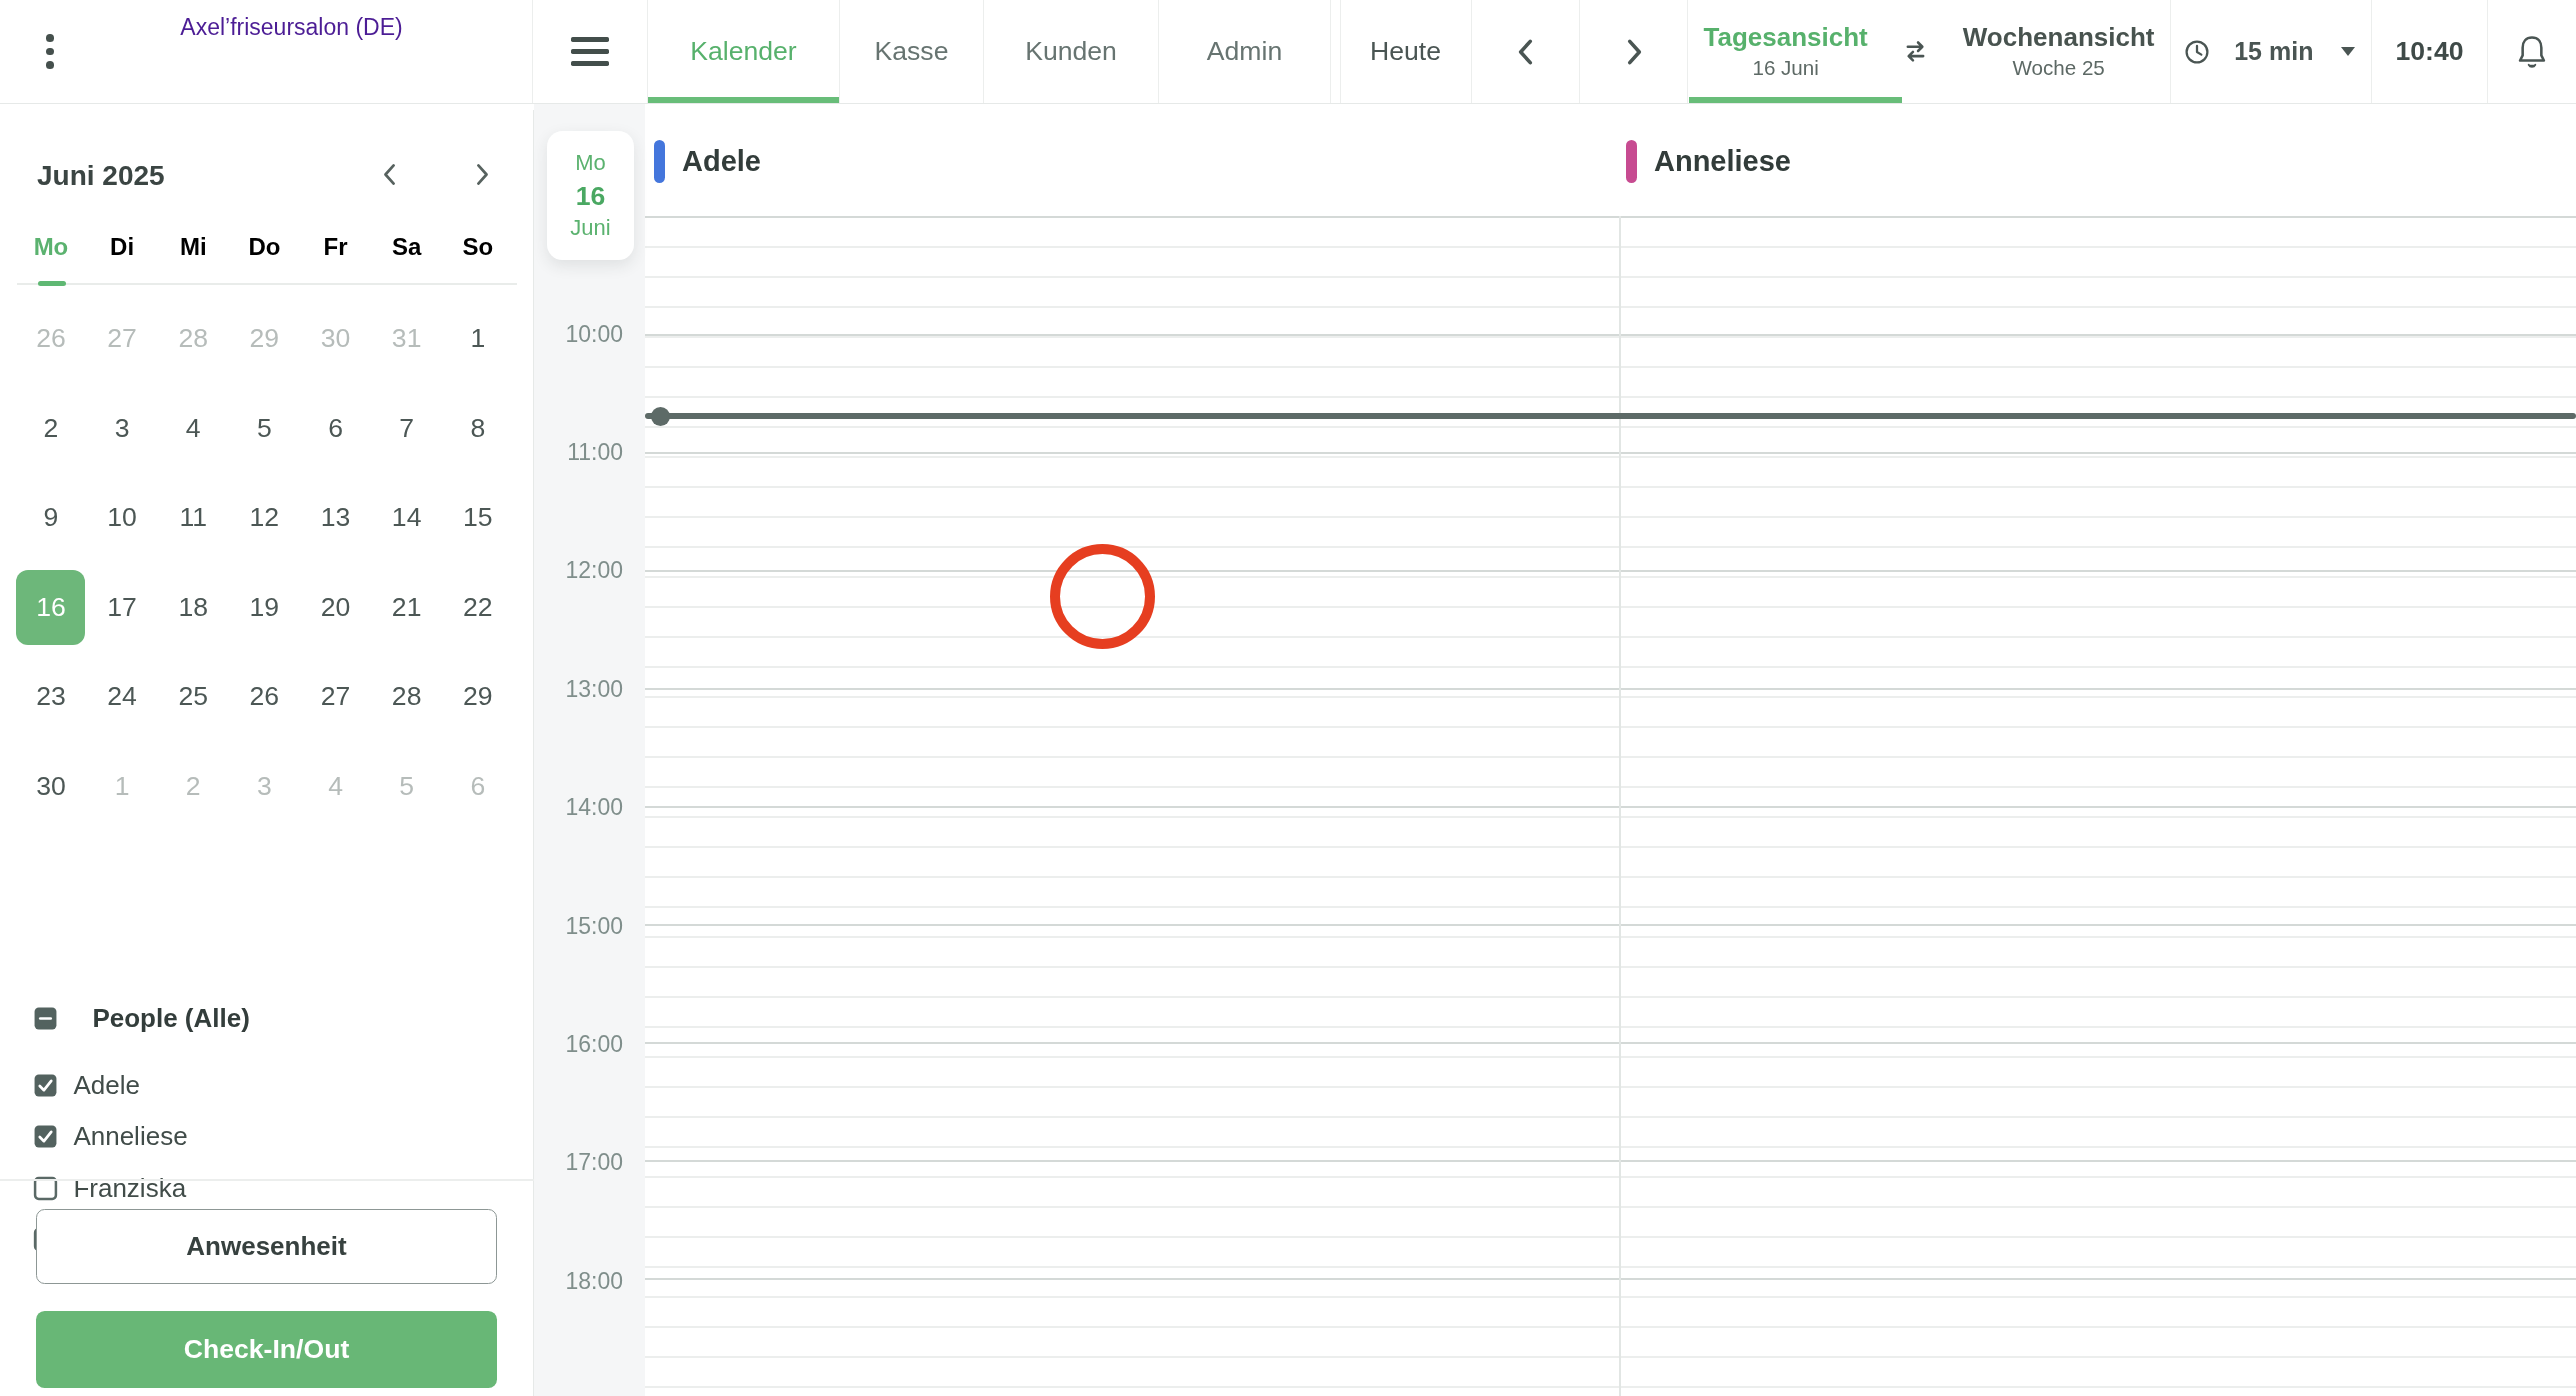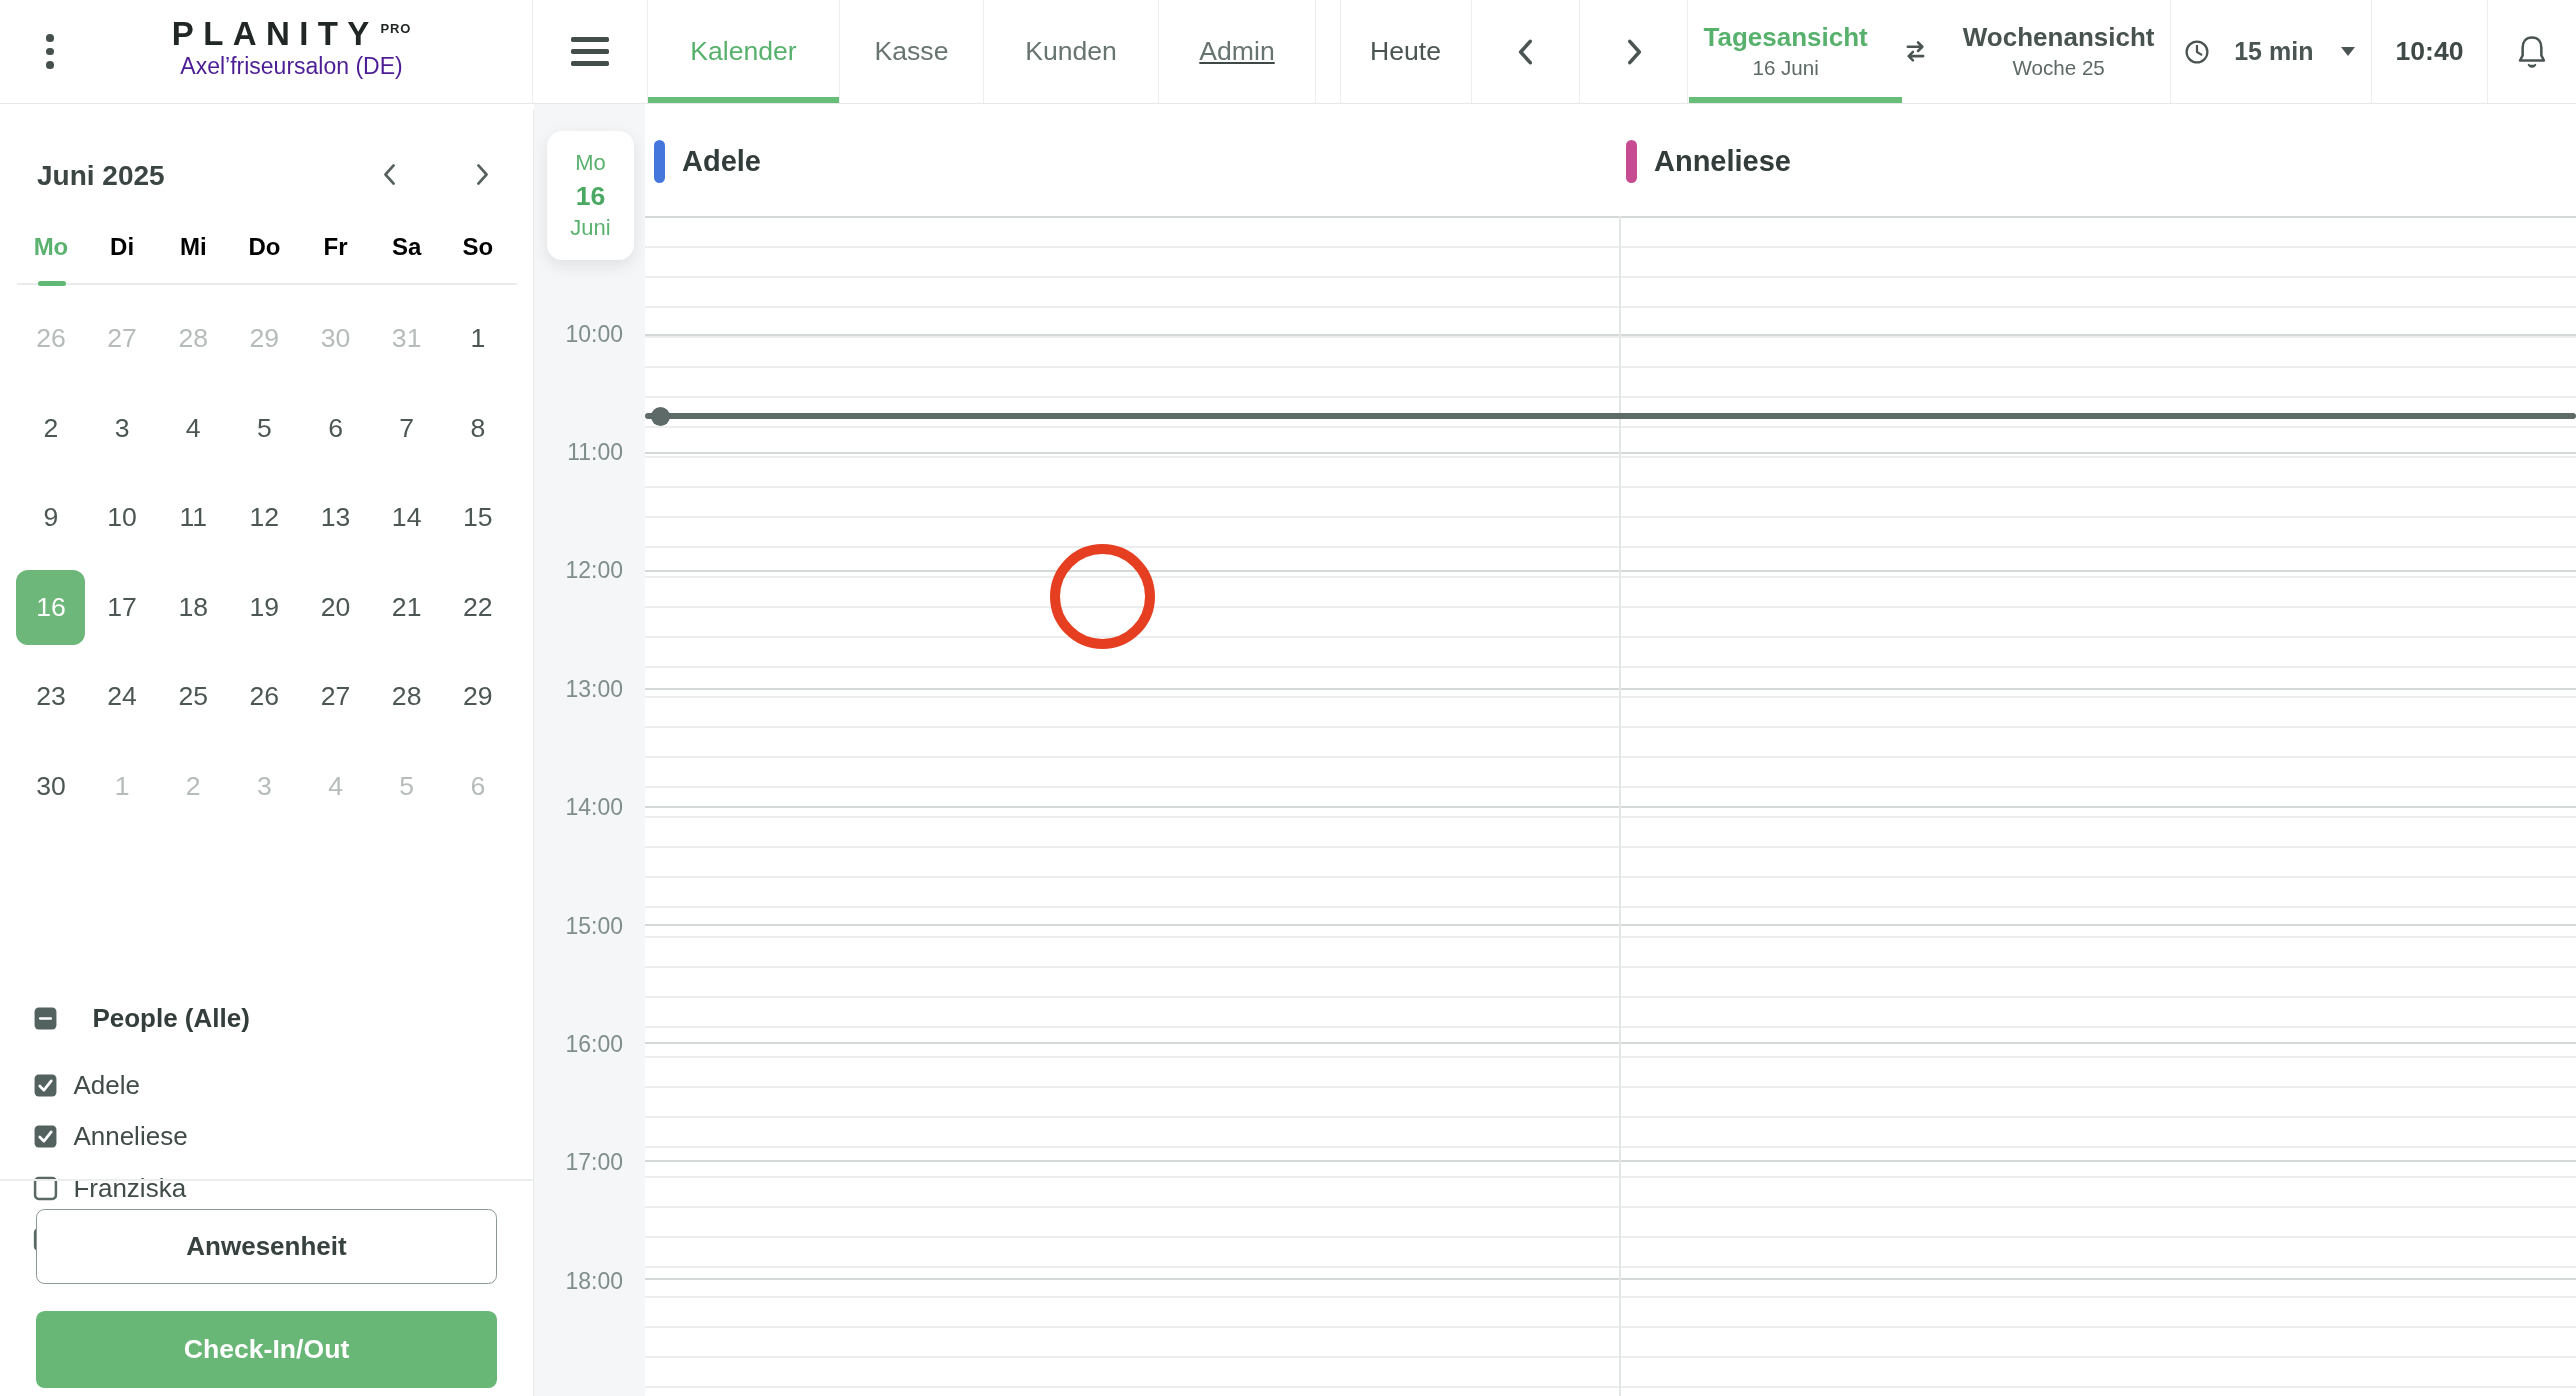--- a/index.html
+++ b/index.html
@@ -101,21 +101,20 @@
 <div id="page">
 
   <div id="topbar">
     <div id="logo-zone">
       <div id="kebab-icon">
         <span class="kdot"></span>
           <span class="kdot"></span>
           <span class="kdot"></span>
       </div>
       <div id="logo-stack">
-        <div id="logo-main"><span>PLANITY</span><span id="logo-badge">PRO</span></div>
         <div id="logo-sub">Axel’friseursalon (DE)</div>
       </div>
     </div>
 
     <div class="tcell" style="left:532px;width:115px;">
       <div id="hamburger-icon">
         <span class="hbar"></span>
           <span class="hbar"></span>
           <span class="hbar"></span>
       </div>
@@ -124,21 +123,21 @@
     <div class="tcell" style="left:647px;width:192px;">
       <span class="tab-label active">Kalender</span>
       <span class="tab-underline"></span>
     </div>
     <div class="tcell" style="left:839px;width:144px;">
       <span class="tab-label">Kasse</span>
     </div>
     <div class="tcell" style="left:983px;width:175px;">
       <span class="tab-label">Kunden</span>
     </div>
-    <div class="tcell" style="left:1158px;width:158px;border-right:1.7px solid #eceeed;text-decoration:underline;">
+    <div class="tcell" style="left:1158px;width:173px;border-right:1.7px solid #eceeed;">
       <span class="tab-label">Admin</span>
     </div>
 
     <div class="tcell" style="left:1340px;width:130px;">
       <span class="tab-label" style="color:#4a5553;">Heute</span>
     </div>
     <div class="tcell" style="left:1471px;width:108px;">
       <svg class="icon-svg" width="26" height="34" viewBox="0 0 24 32">
           <polyline points="16 6 7 16 16 26" fill="none" stroke="#4a5553" stroke-width="3.4"></polyline>
         </svg>

